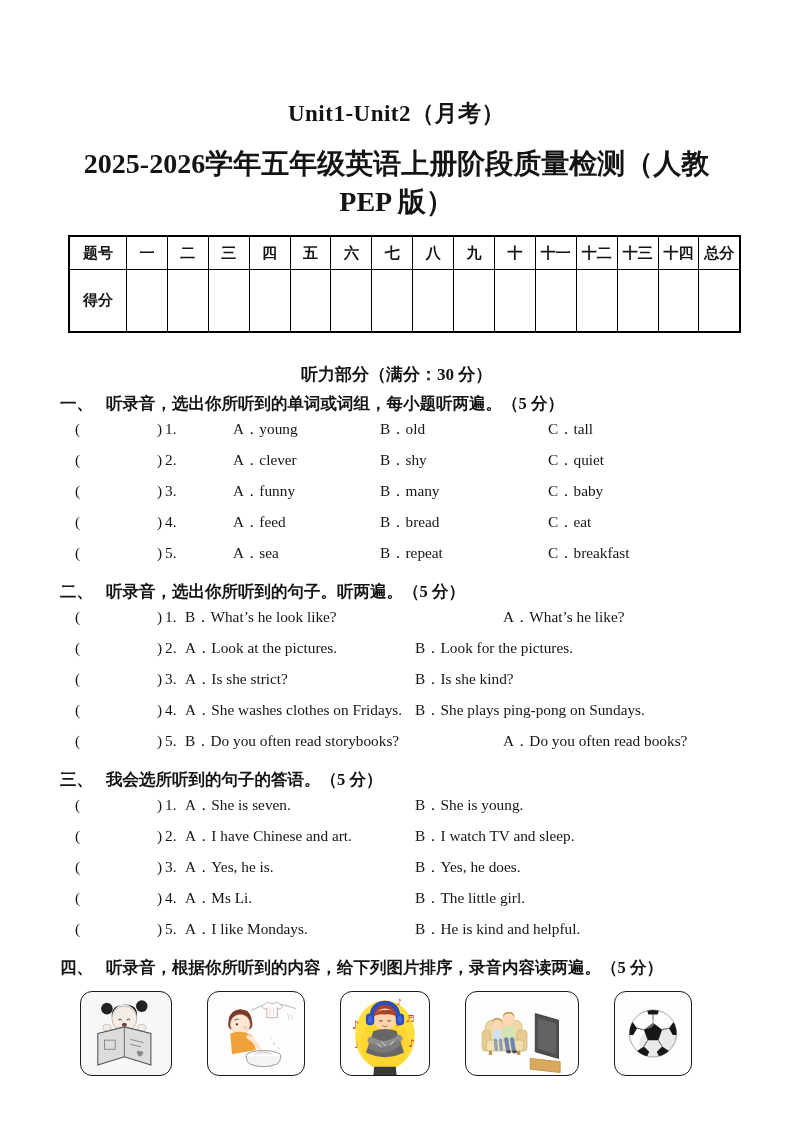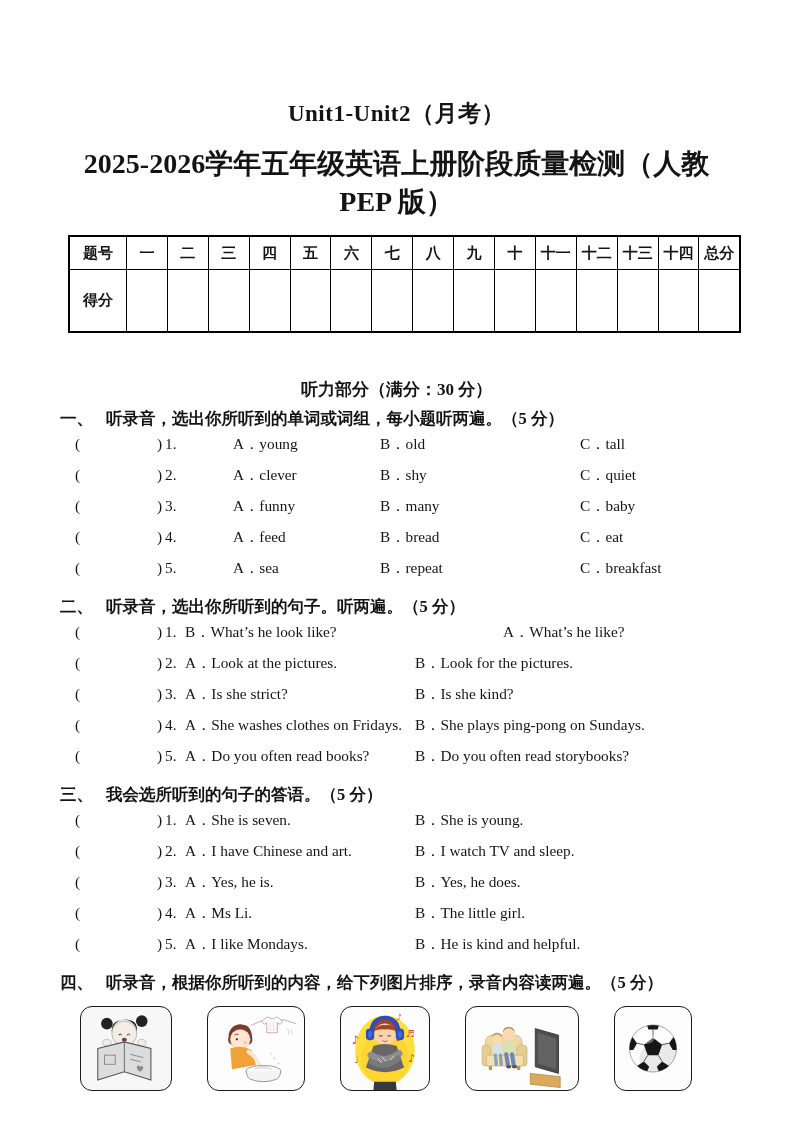--- a/index.html
+++ b/index.html
@@ -16,33 +16,33 @@
     border-collapse:collapse;table-layout:fixed;width:673px;margin:14px 0 0 8px;
     border:2px solid #000;
     font-family:"Liberation Sans","DejaVu Sans",sans-serif;
   }
   table.score td{border:1px solid #000;text-align:center;vertical-align:middle;
     font-size:15px;font-weight:600;padding:0;margin-top:24px;}
   table.score td.label{width:56px;}
   table.score tr.r1 td{height:32px;}
   table.score tr.r2 td{height:61px;}
 
-  .listening-heading{margin-top:45px;text-align:center;font-size:17px;font-weight:bold;}
+  .listening-heading{margin-top:30px;text-align:center;font-size:17px;font-weight:bold;}
 
   .sec{margin:0;}
   .sec-head{display:flex;align-items:center;height:30px;margin-top:3px;
     font-size:16.5px;font-weight:bold;}
   .sec-num{margin-right:13px;}
   .q-row{display:flex;align-items:baseline;height:31px;font-size:15.3px;white-space:nowrap;}
   .q-open{flex:0 0 97px;padding-left:15px;box-sizing:border-box;}
   .q-close{flex:0 0 8px;}
   .q-num{flex:0 0 20px;}
   .sec-body.three .opt-0{flex:0 0 147px;margin-left:48px;}
   .sec-body.three .opt-1{flex:0 0 168px;}
-  .sec-body.three .opt-2{flex:1 1 auto;margin-left:32px;}
+  .sec-body.three .opt-2{flex:1 1 auto;}
   .sec-body.two .opt-0{flex:0 0 230px;}
   .sec-body.two .opt-1{flex:1 1 auto;}
 
   .pics{display:flex;justify-content:space-between;width:612px;margin:8px 0 0 20px;}
   .pic-box{
     margin:0;height:83px;border:1.5px solid #1a1a1a;border-radius:12px;
     background:#fdfdfd;overflow:hidden;display:flex;align-items:center;justify-content:center;
   }
   .pic-box svg{width:100%;height:100%;display:block;}
   .pb1{width:90px;background:#f7f7f7;}
@@ -181,22 +181,22 @@
             <span class="q-open">(</span>
             <span class="q-close">)</span>
             <span class="q-num">4.</span>
             <span class="opt opt-0">A．She washes clothes on Fridays.</span>
             <span class="opt opt-1">B．She plays ping-pong on Sundays.</span>
           </div>
           <div class="q-row">
             <span class="q-open">(</span>
             <span class="q-close">)</span>
             <span class="q-num">5.</span>
+            <span class="opt opt-1">B．Do you often read storybooks?</span>
             <span class="opt opt-0">A．Do you often read books?</span>
-            <span class="opt opt-1">B．Do you often read storybooks?</span>
           </div>
         </div>
       </section>
       <section class="sec">
         <div class="sec-head">
           <span class="sec-num">三、</span>
           <span class="sec-title">我会选所听到的句子的答语。（5 分）</span>
         </div>
         <div class="sec-body two">
           <div class="q-row">

